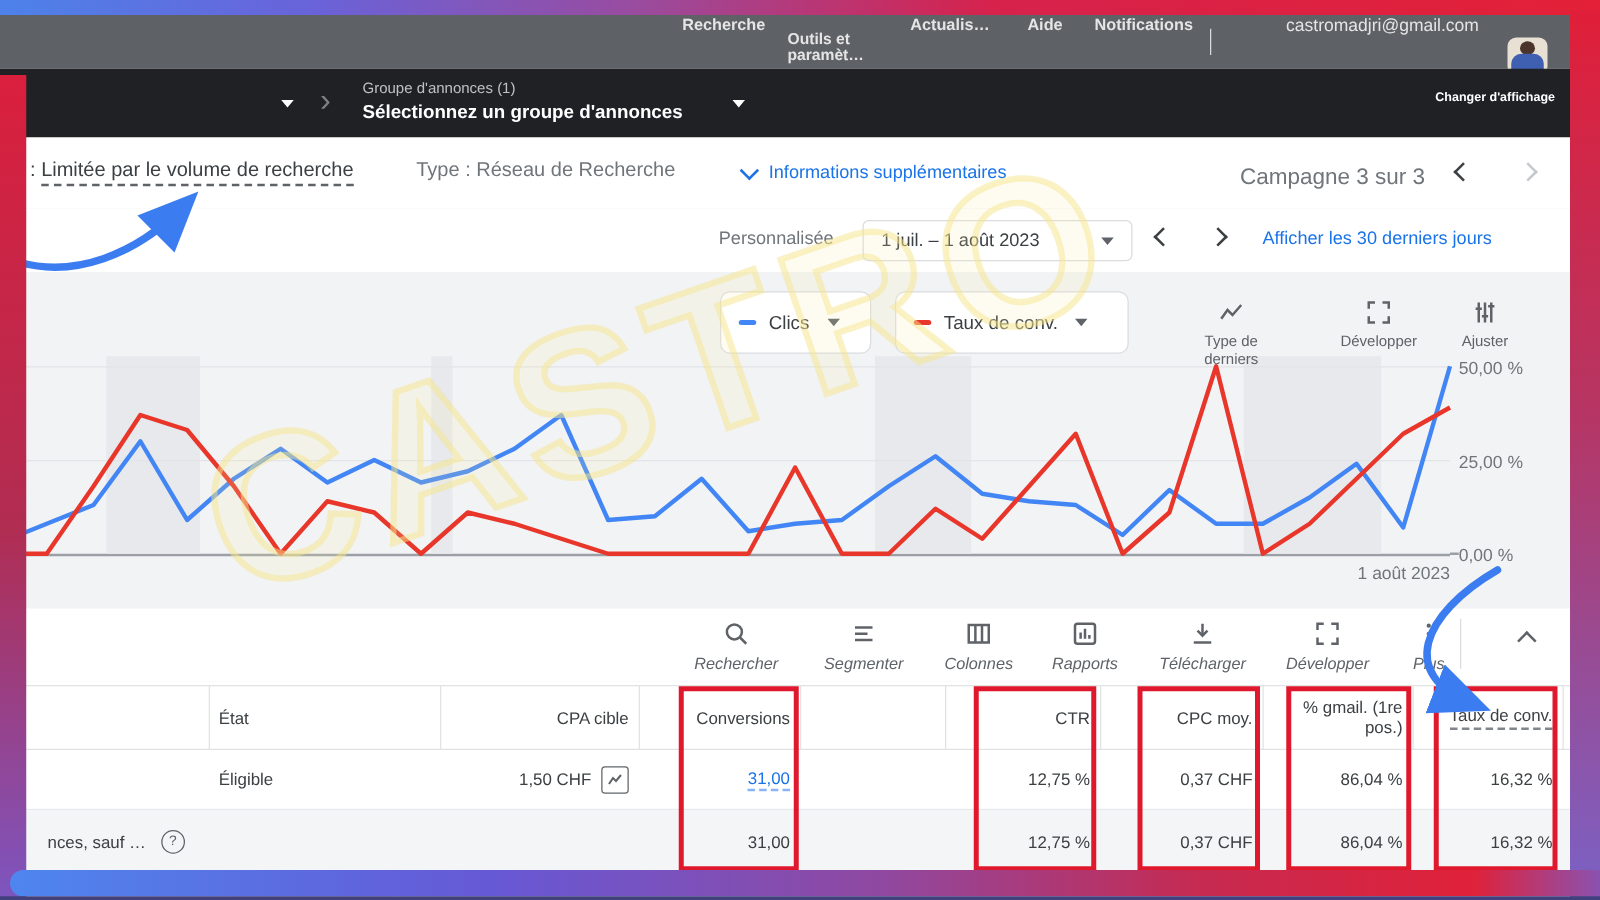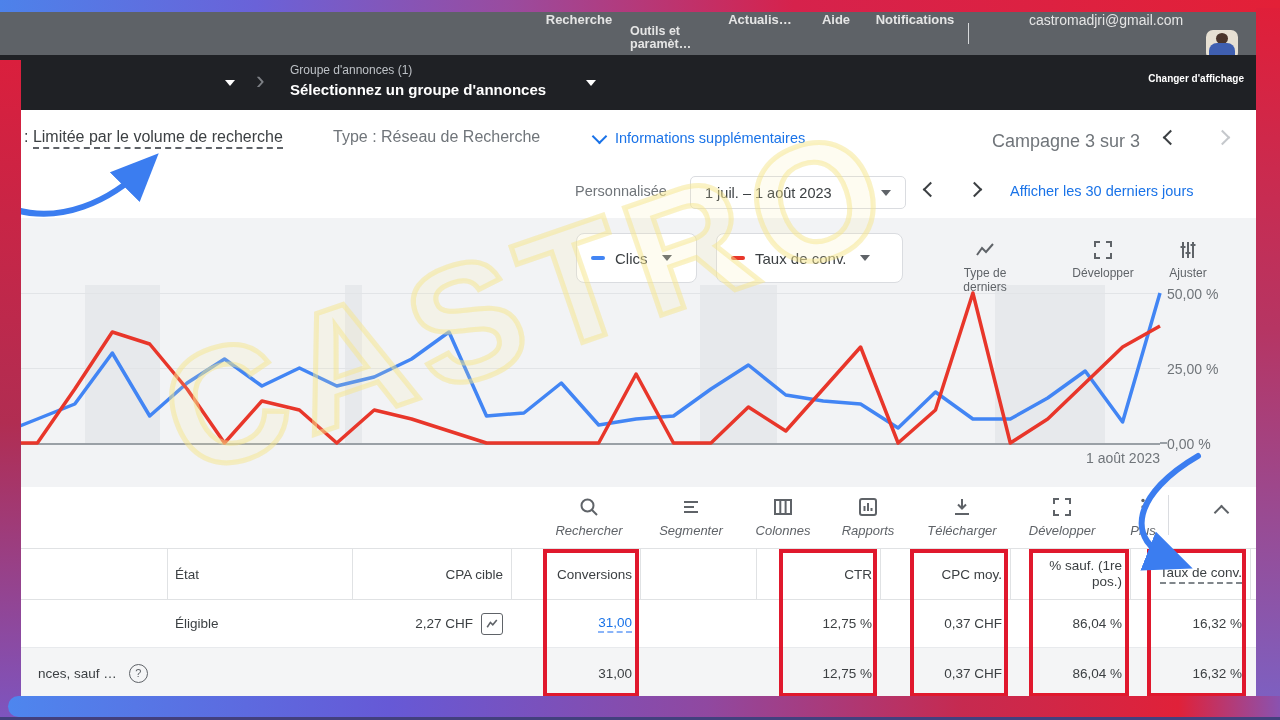--- a/index.html
+++ b/index.html
@@ -329,33 +329,33 @@
       <div class="cell c-conv r hdr">
           <span>Conversions</span>
         </div>
       <div class="cell c-ctr r hdr">
           <span>CTR</span>
         </div>
       <div class="cell c-cpc r hdr">
           <span>CPC moy.</span>
         </div>
       <div class="cell c-impr r hdr" style="line-height:16px;">
-          <span style="width:86px;display:inline-block;text-align:right;">% sauf. (1re pos.)</span>
+          <span style="width:86px;display:inline-block;text-align:right;">% gmail. (1re pos.)</span>
         </div>
       <div class="cell c-taux r hdr">
           <span class="dash-u">Taux de conv.</span>
         </div>
     </div>
 
     <div id="trow1" class="trow">
       <div class="cell c-etat">
           <span>Éligible</span>
         </div>
       <div class="cell c-cpa r">
-        <span>2,27 CHF</span>
+        <span>1,50 CHF</span>
         <span class="bid-icon">
             <svg width="16" height="16" viewBox="0 0 20 20" style="stroke:#5f6368;fill:none;stroke-width:2;">
               <polyline points="4,14 8,8 11,11 16,5"></polyline>
             </svg>
           </span>
       </div>
       <div class="cell c-conv r">
           <span class="link">31,00</span>
         </div>
       <div class="cell c-ctr r">

